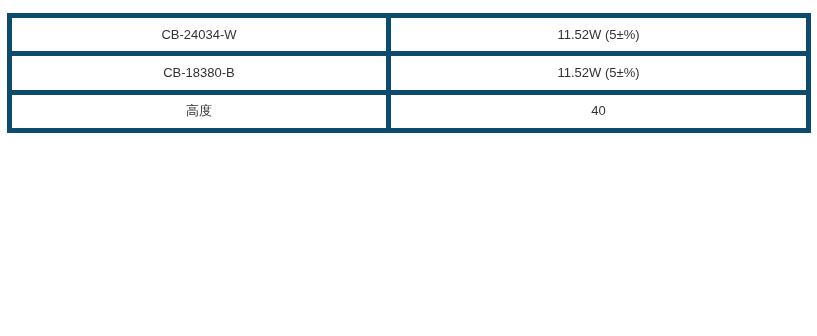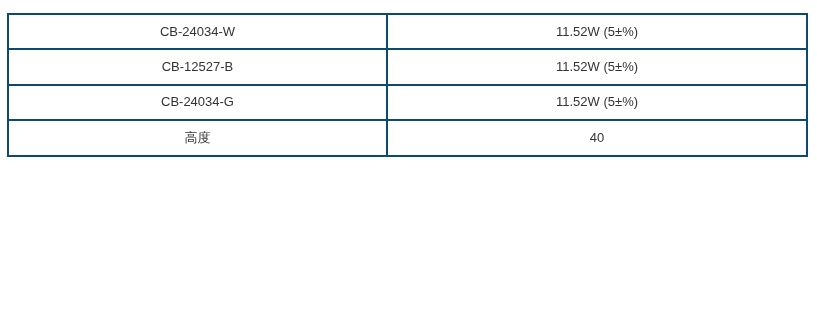--- a/index.html
+++ b/index.html
@@ -29,21 +29,21 @@
   }
   table.spec-table {
     width: 799px;
     border-collapse: collapse;
     table-layout: fixed;
     background: #ffffff;
   }
   table.spec-table col.c1 { width: 379px; }
   table.spec-table col.c2 { width: 420px; }
   table.spec-table td {
-    border: 2px solid #0c4a6e;
+    border: 5px solid #0c4a6e;
     height: 33.4px;
     padding: 0 6px;
     text-align: center;
     vertical-align: middle;
     color: #333333;
     font-size: 13px;
     line-height: 16px;
     font-weight: 400;
     white-space: nowrap;
     overflow: hidden;
@@ -60,25 +60,21 @@
       <colgroup>
         <col class="c1">
         <col class="c2">
       </colgroup>
       <tbody>
         <tr>
           <td class="cell-label">CB-24034-W</td>
           <td class="cell-value">11.52W (5±%)</td>
         </tr>
         <tr>
-          <td class="cell-label">CB-12527-B</td>
-          <td class="cell-value">11.52W (5±%)</td>
-        </tr>
-        <tr>
-          <td class="cell-label">CB-24034-G</td>
+          <td class="cell-label">CB-18380-B</td>
           <td class="cell-value">11.52W (5±%)</td>
         </tr>
         <tr>
           <td class="cell-label">高度</td>
           <td class="cell-value">40</td>
         </tr>
       </tbody>
     </table>
   </div>
 </div>

